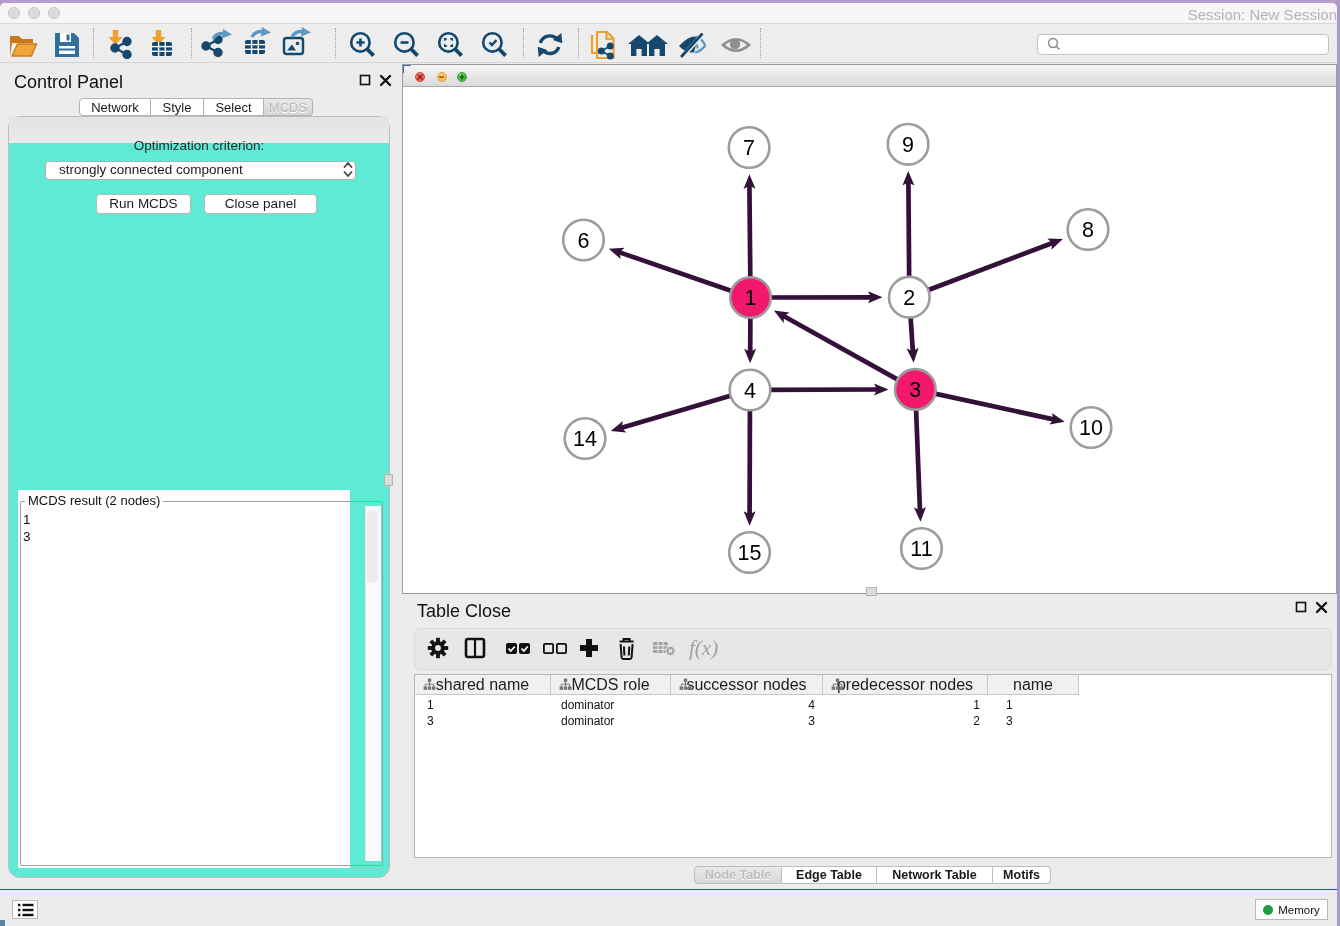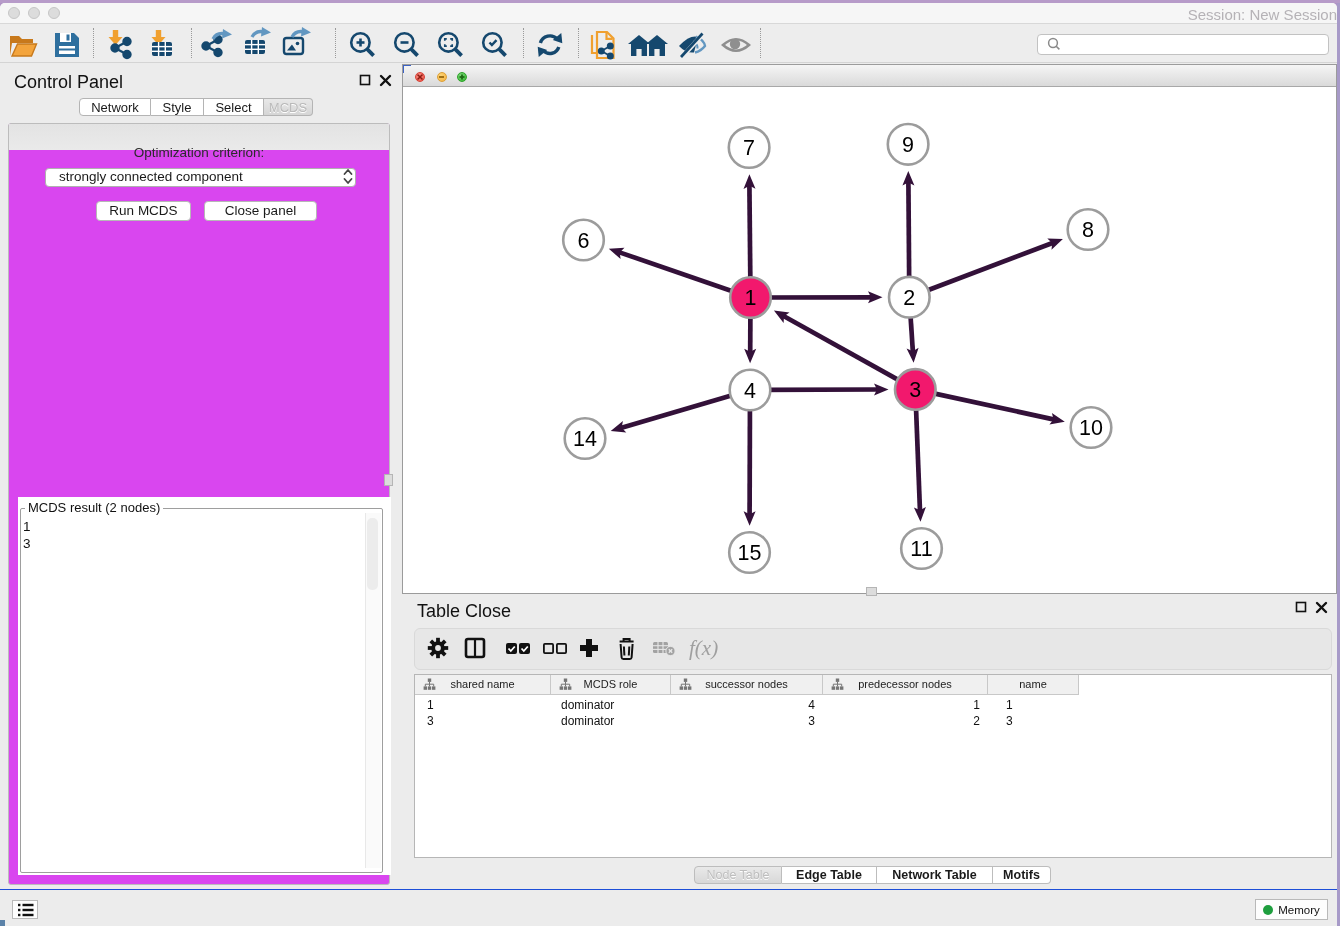--- a/index.html
+++ b/index.html
@@ -17,56 +17,56 @@
   #wtitle{position:absolute;top:3px;left:0;width:100%;text-align:right;
           font-size:15px;color:#b5b2b6}
   
   #toolbar{left:0;top:24px;width:1337px;height:38px;background:#ededed;border-bottom:1px solid #d4d4d4}
   .tsep{position:absolute;top:4px;height:30px;width:0;border-left:1px dotted #9a9a9a}
   #searchbox{position:absolute;left:1037px;top:10px;width:290px;height:19px;background:#fff;
              border:1px solid #c2c2c2;border-radius:4px}
   
   #cpanel{left:0;top:63px;width:396px;height:823px}
   .paneltitle{font-size:18px;color:#111}
-  #cp-inner{position:absolute;left:8px;top:60px;width:380px;height:760px;
-            background:#d946ef;border:1px solid #bcbcbc;border-radius:3px}
+  #cp-inner{position:absolute;left:8px;top:53px;width:380px;height:760px;
+            background:#5eead4;border:1px solid #bcbcbc;border-radius:12px}
   .tabrow{position:absolute;display:flex}
   .tab{height:18px;line-height:17px;background:#fff;border:1px solid #b4b4b4;border-left:none;
        font-size:13px;color:#1a1a1a;text-align:center;box-sizing:border-box}
   .tab.first{border-left:1px solid #b4b4b4;border-radius:4px 0 0 4px}
   .tab.last{border-radius:0 4px 4px 0}
   .tab.sel{background:linear-gradient(#e8e8e8,#d5d5d5);color:#b9b9b9;text-shadow:0 1px 0 #fff}
   select.mac{appearance:none;-webkit-appearance:none;width:311px;height:19px;background:#fff;
              border:1px solid #b0b0b0;border-radius:4px;font-family:"Liberation Sans",sans-serif;
              font-size:13.5px;color:#1a1a1a;padding:0 0 1px 13px}
   .macbtn{display:inline-block;background:#fff;border:1px solid #b7b7b7;border-radius:4px;
           font-size:13.5px;color:#1a1a1a;text-align:center;line-height:18px;height:20px;box-sizing:border-box}
   
-  #mcdsbox{position:absolute;left:9px;top:373px;width:373px;height:378px;background:#fff}
+  #mcdsbox{position:absolute;left:9px;top:373px;width:332px;height:378px;background:#fff}
   
   #netwin{left:402px;top:64px;width:935px;height:530px;
           border:1px solid #9b9b9b;box-sizing:border-box;background:#fff}
   #nettitle{position:absolute;left:0;top:0;width:100%;height:21px;
             background:linear-gradient(#f5f5f5,#dadada);border-bottom:1px solid #a8a8a8}
   .mtl{position:absolute;top:7px;width:10px;height:10px;border-radius:50%;box-sizing:border-box}
   
   #tpanel{left:402px;top:597px;width:935px;height:289px}
   #ttoolbar{position:absolute;left:12px;top:31px;width:916px;height:40px;background:#e7e7e7;
             border:1px solid #d9d9d9;border-radius:6px}
   #ttable{position:absolute;left:12px;top:77px;width:916px;height:182px;background:#fff;border:1px solid #b6b6b6}
   .th{position:absolute;top:0;height:19px;background:#f0f0f0;border-right:1px solid #c8c8c8;
-      box-sizing:border-box;font-size:11px;color:#1c1c1c;text-align:center;line-height:19px}
+      box-sizing:border-box;font-size:16px;color:#1c1c1c;text-align:center;line-height:19px}
   .hic{position:absolute;left:8px;top:3px}
   .td{position:absolute;font-size:12px;color:#111;height:16px;line-height:16px}
   
   .btab{height:18px;line-height:17px;background:#fff;border:1px solid #bdbdbd;border-left:none;
         font-size:12.5px;font-weight:700;color:#1a1a1a;text-align:center;box-sizing:border-box}
   .btab.first{border-left:1px solid #bdbdbd;border-radius:4px 0 0 4px}
   .btab.last{border-radius:0 4px 4px 0}
-  .btab.sel{background:linear-gradient(#e9e9e9,#d8d8d8);color:#bdbdbd;text-shadow:0 1px 0 #fff;font-weight:400}
+  .btab.sel{background:linear-gradient(#e9e9e9,#d8d8d8);color:#bdbdbd;text-shadow:0 1px 0 #fff;font-weight:700}
   
   #statusbar{left:0;top:889px;width:1337px;height:37px;background:#ececec;border-top:1px solid #1d4ed8}
   #memorybtn{position:absolute;right:9px;top:9px;width:73px;height:21px;background:#fdfdfd;border:1px solid #b9b9b9;
              font-size:11.5px;color:#111;text-align:center;line-height:20px;box-sizing:border-box}
   #listbtn{position:absolute;left:12px;top:10px;width:26px;height:19px;background:#fdfdfd;border:1px solid #b9b9b9;box-sizing:border-box}
 </style>
 </head>
 <body>
 <div id="appwin"></div>
 <div id="titlebar">

